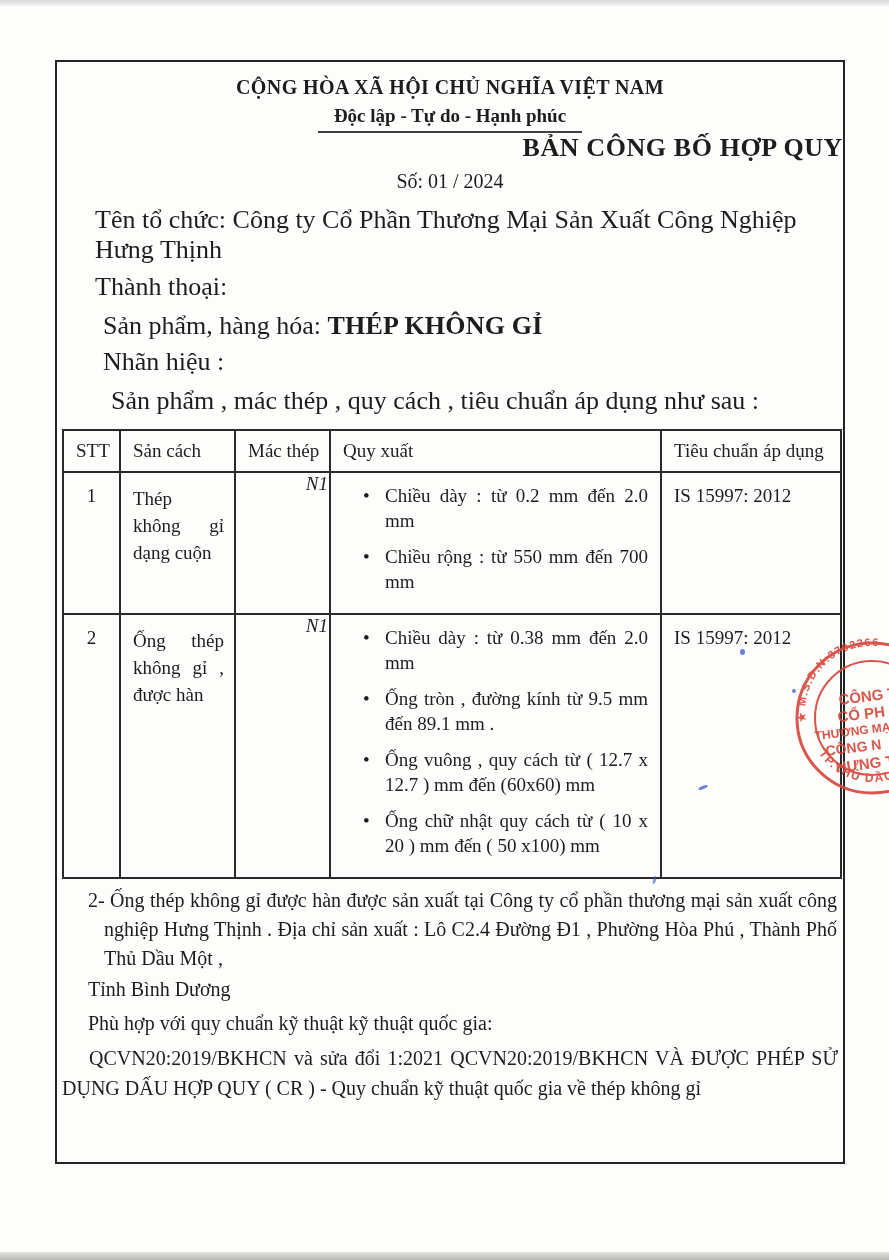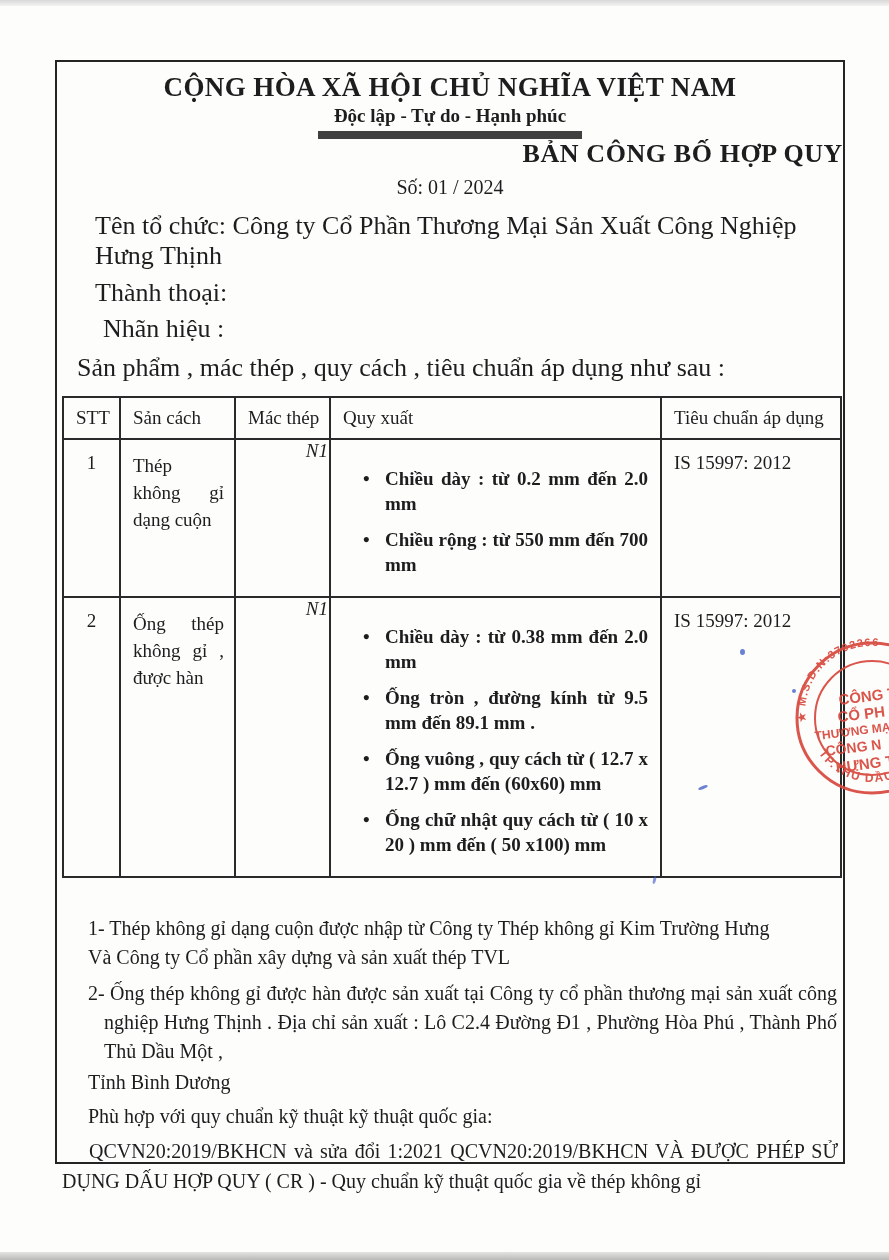--- a/index.html
+++ b/index.html
@@ -11,48 +11,48 @@
   .scan-band-top{position:absolute;top:0;left:0;width:889px;height:6px;
     background:linear-gradient(#d8d8d8,#f4f4f3);}
   .scan-band-bottom{position:absolute;bottom:0;left:0;width:889px;height:8px;
     background:linear-gradient(#e3e3e2,#b9b9b8);}
   .frame{
     position:absolute;left:55px;top:60px;width:786px;height:1100px;
     border:2px solid #242424;background:transparent;
   }
   .center{text-align:center;}
   .motto-block{padding-top:12px;line-height:26px;}
-  .motto-1{font-weight:bold;font-size:27px;letter-spacing:.4px;}
+  .motto-1{font-weight:bold;font-size:20px;letter-spacing:.4px;}
   .motto-2{font-weight:bold;font-size:19px;display:inline-block;
-    border-bottom:8px solid #404040;padding:0 16px 2px;margin-top:3px;}
+    border-bottom:2px solid #404040;padding:0 16px 2px;margin-top:3px;}
   .doc-title{font-weight:bold;font-size:26px;letter-spacing:.6px;text-align:right;}
   .doc-number{margin-top:7px;font-size:20px;}
   p{margin:0;}
   .info{font-size:26px;line-height:30px;}
   .info .org{margin:12px 36px 0 38px;}
   .info .addr{margin:1px 36px 0 38px;}
   .info .phone{margin:7px 36px 0 38px;}
   .info .prod{margin:9px 36px 0 46px;}
   .info .prod b{letter-spacing:.2px;}
   .info .brand{margin:6px 36px 0 46px;}
-  .info .intro{margin:9px 36px 0 20px;}
+  .info .intro{margin:9px 36px 0 54px;}
   table.products{
     border-collapse:collapse;table-layout:fixed;
     margin:13px 0 0 5px;width:778px;font-size:19px;
   }
   table.products th,table.products td{
     border:2px solid #2a2a2a;vertical-align:top;
   }
   table.products th{font-weight:normal;text-align:left;padding:9px 8px 9px 12px;}
   th.h-stt{text-align:center;padding-left:4px;padding-right:4px;}
   td.c-stt{text-align:center;padding-top:12px;}
   td.c-prod{padding:12px 10px 8px 12px;text-align:justify;line-height:27px;}
   td.c-grade{text-align:right;padding-top:0;font-style:italic;}
   td.c-std{padding:12px 8px 8px 12px;}
-  td.c-specs{padding:26px 12px 8px 28px;font-weight:bold;}
+  td.c-specs{padding:10px 12px 8px 28px;}
   td.c-specs ul{list-style:none;margin:0;padding:0;}
   td.c-specs li{
     position:relative;padding-left:26px;margin:0 0 11px 0;
     text-align:justify;line-height:25px;
   }
   td.c-specs li::before{
     content:"•";position:absolute;left:4px;top:0;font-size:19px;
   }
   .notes{font-size:20px;line-height:29px;}
   .note-1{margin:36px 10px 0 31px;}
@@ -79,20 +79,21 @@
     <div class="motto-1">CỘNG HÒA XÃ HỘI CHỦ NGHĨA VIỆT NAM</div>
     <div><span class="motto-2">Độc lập - Tự do - Hạnh phúc</span></div>
   </div>
 
   <div class="doc-title center">BẢN CÔNG BỐ HỢP QUY</div>
   <div class="doc-number center">Số: 01 / 2024</div>
 
   <div class="info">
     <p class="org">Tên tổ chức: Công ty Cổ Phần Thương Mại Sản Xuất Công Nghiệp Hưng Thịnh</p>
     <p class="phone">Thành thoại:</p>
+    <p class="prod"><span>Sản phẩm, hàng hóa: </span><b>THÉP KHÔNG GỈ</b></p>
     <p class="brand">Nhãn hiệu :</p>
     <p class="intro">Sản phẩm , mác thép , quy cách , tiêu chuẩn áp dụng như sau :</p>
   </div>
 
   <table class="products">
     <colgroup>
       <col style="width:57px">
         <col style="width:115px">
         <col style="width:95px">
       <col style="width:331px">
@@ -131,24 +132,20 @@
             <li>Ống vuông , quy cách từ ( 12.7 x 12.7 ) mm đến (60x60) mm</li>
             <li>Ống chữ nhật quy cách từ ( 10 x 20 ) mm đến ( 50 x100) mm</li>
           </ul>
         </td>
         <td class="c-std">IS 15997: 2012</td>
       </tr>
     </tbody>
   </table>
 
   <div class="notes">
-    <p class="note-1">
-      <span style="display:block">1- Thép không gỉ dạng cuộn được nhập từ Công ty Thép không gỉ Kim Trường Hưng</span>
-      <span style="display:block">Và Công ty Cổ phần xây dựng và sản xuất thép TVL</span>
-    </p>
     <p class="note-2">2- Ống thép không gỉ được hàn được sản xuất tại Công ty cổ phần thương mại sản xuất công nghiệp Hưng Thịnh . Địa chỉ sản xuất : Lô C2.4 Đường Đ1 , Phường Hòa Phú , Thành Phố Thủ Dầu Một ,</p>
     <p class="note-tail">Tỉnh Bình Dương</p>
     <p class="conf-intro">Phù hợp với quy chuẩn kỹ thuật kỹ thuật quốc gia:</p>
     <p class="conf-body">QCVN20:2019/BKHCN và sửa đổi 1:2021 QCVN20:2019/BKHCN VÀ ĐƯỢC PHÉP SỬ DỤNG DẤU HỢP QUY ( CR ) -  Quy chuẩn kỹ thuật quốc gia về thép không gỉ</p>
   </div>
 
 </div>
 
 <svg class="seal" viewBox="0 0 160 160" xmlns="http://www.w3.org/2000/svg">
   <g fill="none" stroke="#d8493e">

